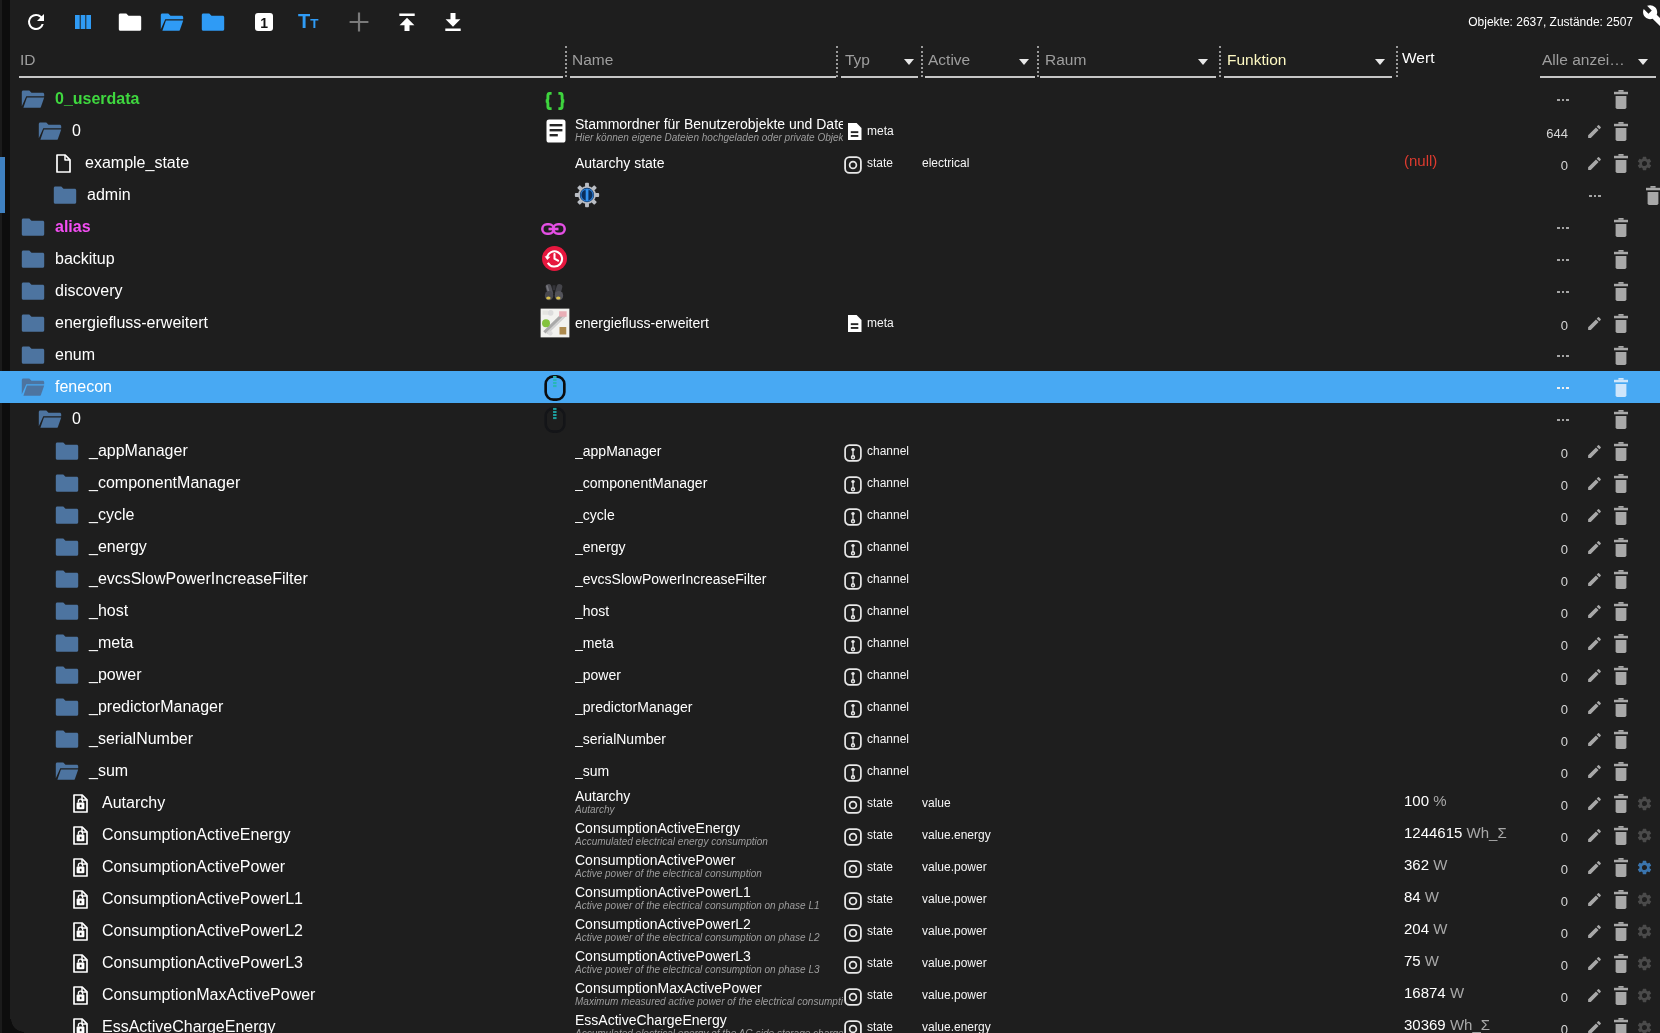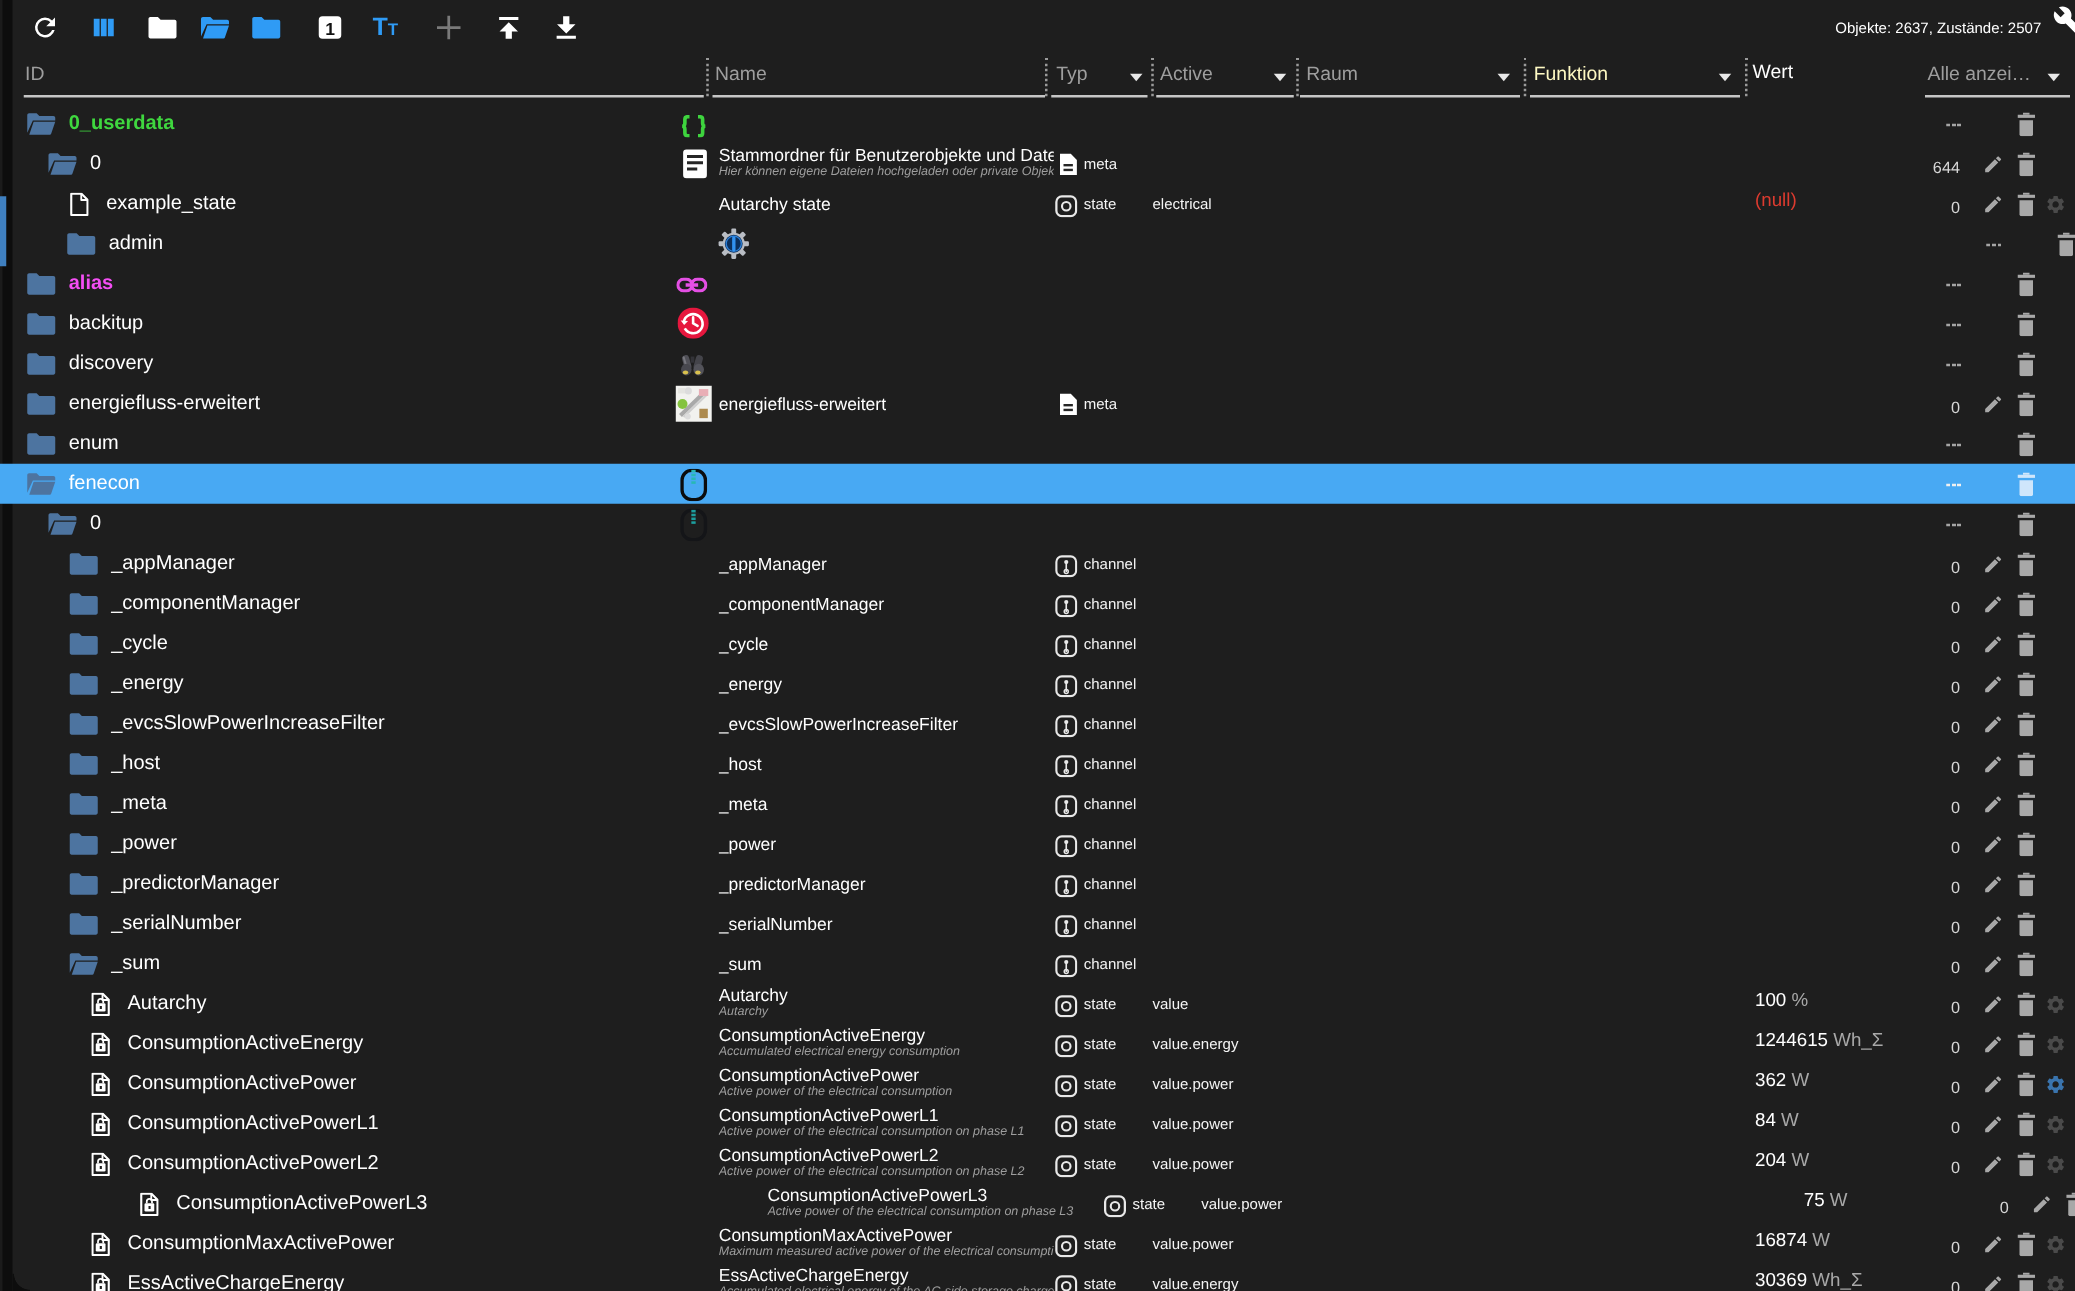--- a/index.html
+++ b/index.html
@@ -733,21 +733,21 @@
       </svg></div>
     <div style="position:absolute;left:1614px;top:6.5px;width:14px;height:19px"><svg width="14" height="19" viewBox="0 0 14 19">
         <rect x="4.4" y="0" width="5.2" height="1.8" fill="#a8a8a8"></rect>
         <rect x="0" y="1.8" width="14" height="2.5" fill="#a8a8a8"></rect>
         <path d="M1.6 6.1h10.8v11.2a1.7 1.7 0 0 1-1.7 1.7H3.3a1.7 1.7 0 0 1-1.7-1.7z" fill="#a8a8a8"></path>
       </svg></div>
     <div style="position:absolute;left:1636px;top:8px;width:17px;height:17px"><svg width="17" height="17" viewBox="0 0 24 24">
         <path d="M19.14 12.94c.04-.3.06-.61.06-.94 0-.32-.02-.64-.07-.94l2.03-1.58a.49.49 0 0 0 .12-.61l-1.92-3.32a.49.49 0 0 0-.59-.22l-2.39.96c-.5-.38-1.03-.7-1.62-.94l-.36-2.54a.484.484 0 0 0-.48-.41h-3.84c-.24 0-.43.17-.47.41l-.36 2.54c-.59.24-1.13.57-1.62.94l-2.39-.96c-.22-.08-.47 0-.59.22L2.74 8.87c-.12.21-.08.47.12.61l2.03 1.58c-.05.3-.09.63-.09.94s.02.64.07.94l-2.03 1.58a.49.49 0 0 0-.12.61l1.92 3.32c.12.22.37.29.59.22l2.39-.96c.5.38 1.03.7 1.62.94l.36 2.54c.05.24.24.41.48.41h3.84c.24 0 .44-.17.47-.41l.36-2.54c.59-.24 1.13-.56 1.62-.94l2.39.96c.22.08.47 0 .59-.22l1.92-3.32a.49.49 0 0 0-.12-.61l-2.01-1.58zM12 15.6A3.61 3.61 0 0 1 8.4 12c0-1.98 1.62-3.6 3.6-3.6s3.6 1.62 3.6 3.6-1.62 3.6-3.6 3.6z" fill="#4a4a4a"></path>
       </svg></div>
   </div>
-<div style="position:absolute;left:0;top:947px;width:1484px;height:32px;margin-left:39px;">
+<div style="position:absolute;left:0;top:947px;width:1484px;height:32px;">
     <div style="position:absolute;left:73px;top:7px;width:15px;height:19px"><svg width="15" height="19" viewBox="0 0 15 19">
         <path d="M1 1h8.2L14 5.8V18H1z" fill="none" stroke="#fff" stroke-width="1.7" stroke-linejoin="round"></path>
         <path d="M9 1v5h5" fill="none" stroke="#fff" stroke-width="1.5" stroke-linejoin="round"></path>
         <rect x="3.6" y="8.6" width="7.8" height="6.6" rx="1" fill="#fff"></rect>
         <path d="M5.4 8.6V7.2a2.1 2.1 0 0 1 4.2 0v1.4" fill="none" stroke="#fff" stroke-width="1.4"></path>
         <rect x="6.8" y="10.8" width="1.7" height="2.4" fill="#1e1e1e"></rect>
       </svg></div>
     <div style="position:absolute;left:102px;top:7px;font-size:16px;line-height:17px;color:#fff;white-space:nowrap;">ConsumptionActivePowerL3</div>
     <div style="position:absolute;left:575px;top:0.5px;width:268px;overflow:hidden;font-size:14px;line-height:17px;color:#fff;white-space:nowrap">ConsumptionActivePowerL3</div>
     <div style="position:absolute;left:575px;top:16.5px;width:268px;overflow:hidden;font-size:10px;line-height:11px;font-style:italic;color:#9e9e9e;white-space:nowrap">Active power of the electrical consumption on phase L3</div>

